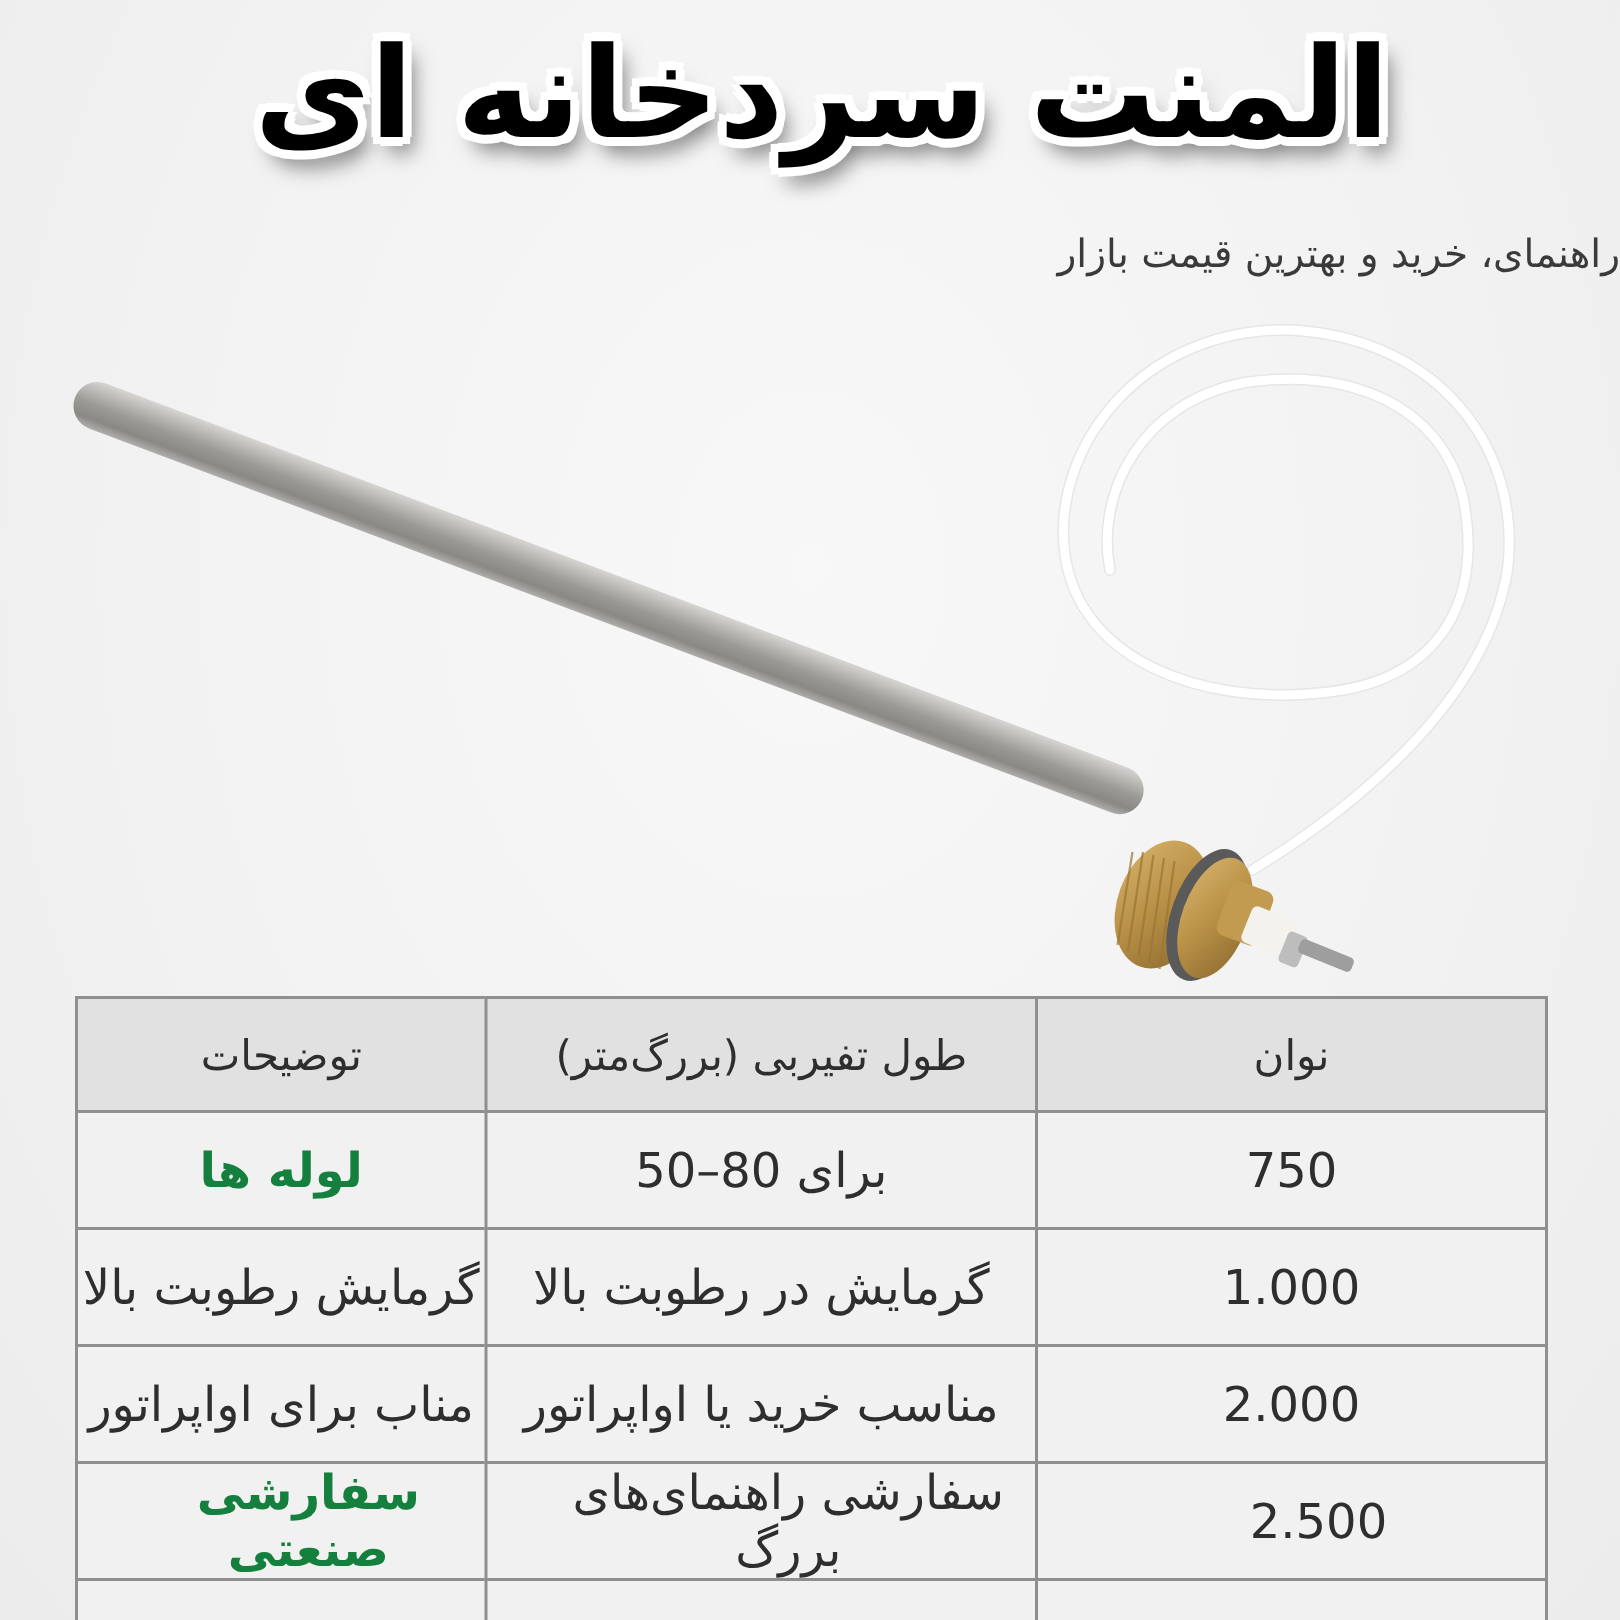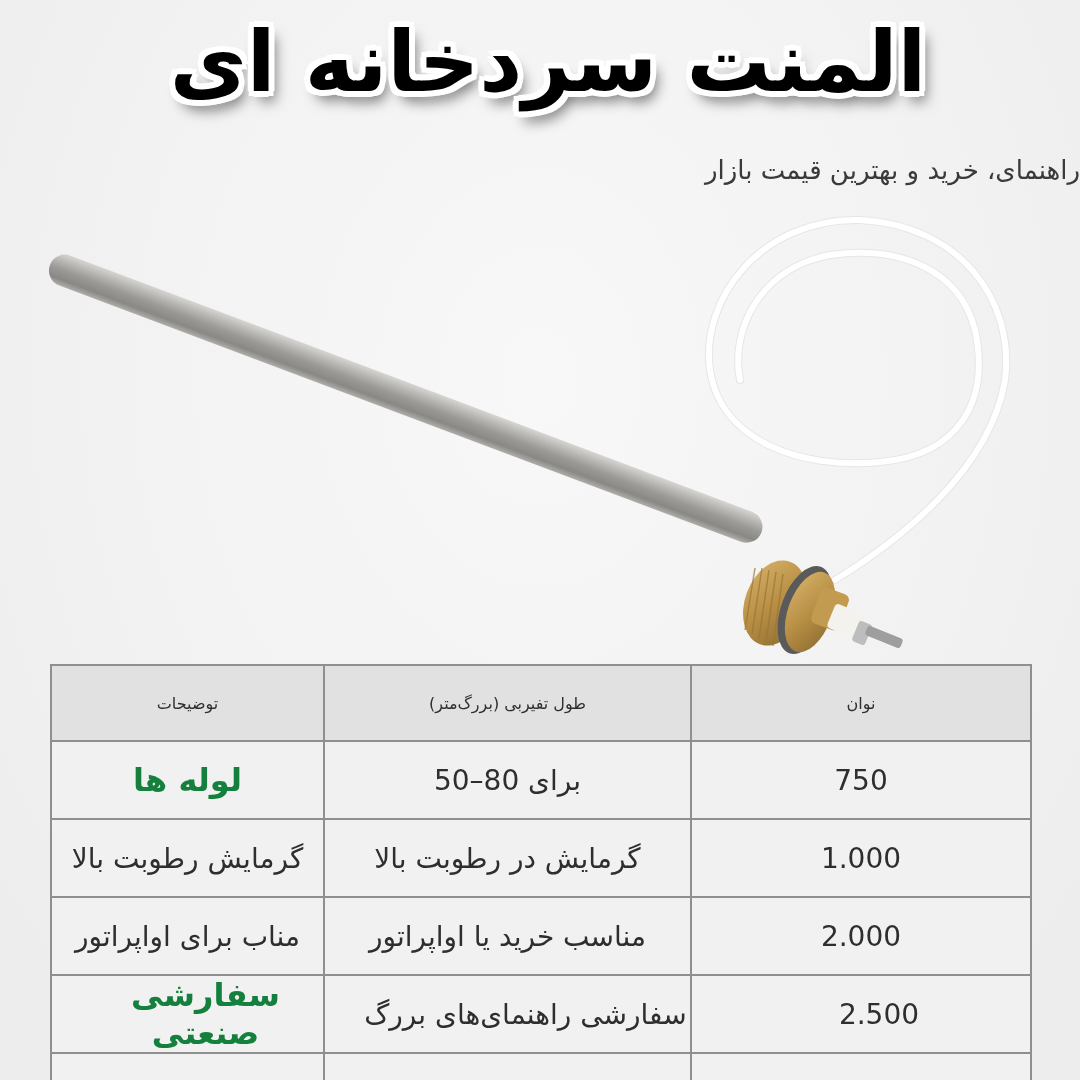--- a/index.html
+++ b/index.html
@@ -56,26 +56,26 @@
       border: 2px solid #8f8f8f;
       text-align: center;
       vertical-align: middle;
       font-family: "DejaVu Sans", sans-serif;
       font-weight: normal;
       color: #2e2e2e;
     }
     th {
       background: #e1e1e1;
       height: 76px;
-      font-size: 16px;
+      font-size: 28px;
     }
     td {
       background: #f1f1f1;
       height: 78px;
-      font-size: 28px;
+      font-size: 32px;
     }
     tr.row-tall td { height: 64px; padding-left: 36px; }
     td.bold-cell {
       font-weight: bold;
       font-size: 32px;
       color: #15803d;
     }
     col.c-power { width: 340px; }
     col.c-len { width: 367px; }
     col.c-desc { width: 273px; }

